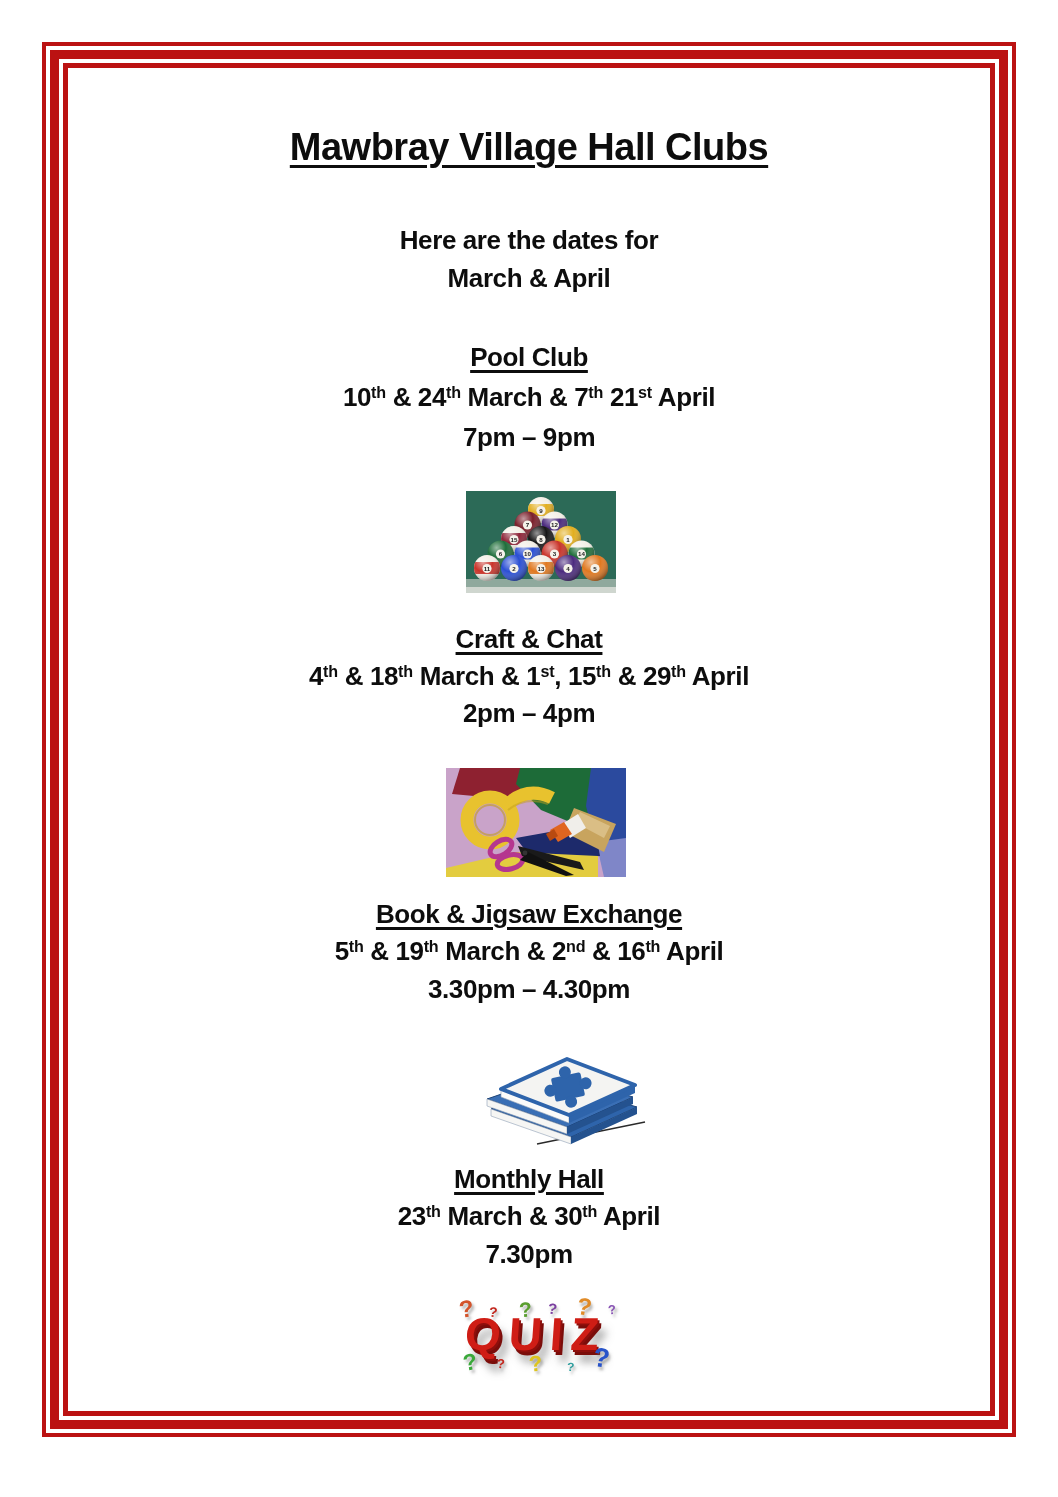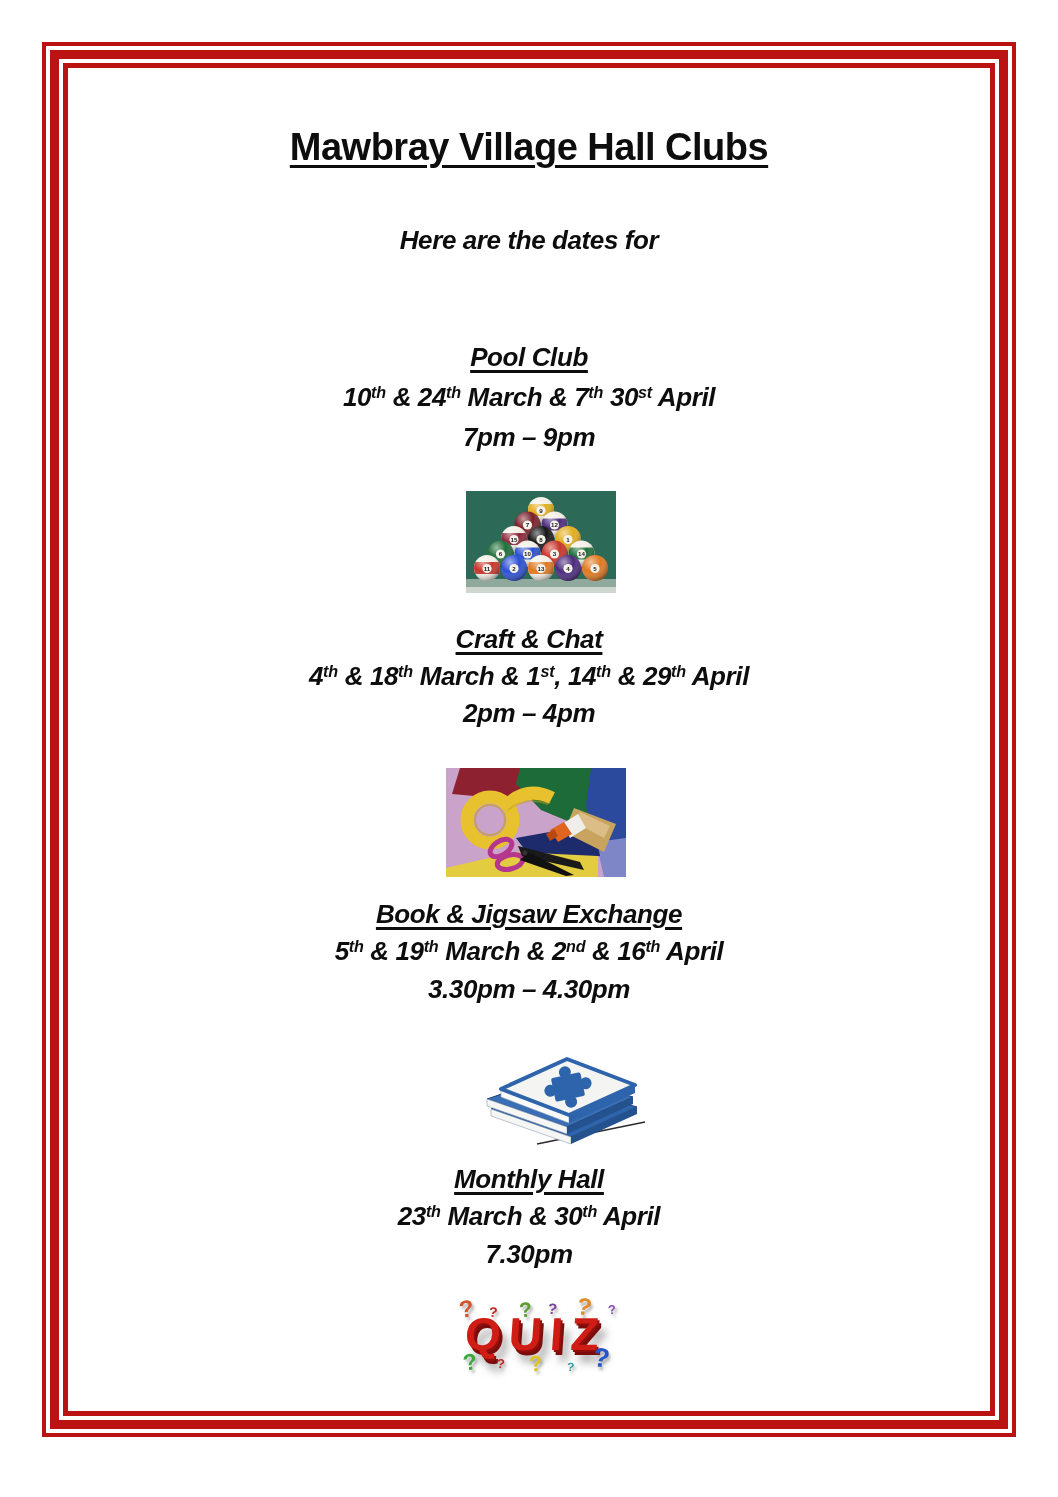--- a/index.html
+++ b/index.html
@@ -9,21 +9,20 @@
   }
   
   .b-outer{position:absolute;inset:42px;border:4px solid #bb1212;pointer-events:none;}
   .b-mid  {position:absolute;inset:50px;border:9px solid #bb1212;pointer-events:none;}
   .b-inner{position:absolute;inset:63px;border:5px solid #bb1212;pointer-events:none;}
 
   .line{
     position:absolute;left:80px;right:80px;text-align:center;
     font-size:26px;line-height:38px;font-weight:bold;letter-spacing:-0.4px;
     white-space:nowrap;
-    font-style:italic;
   }
   .title{
     position:absolute;left:80px;right:80px;top:123px;text-align:center;
     font-size:38px;line-height:48px;font-weight:bold;letter-spacing:-0.5px;margin:0;
   }
   .u-title{text-decoration:underline;text-decoration-thickness:3px;text-underline-offset:5px;}
   .u-h{text-decoration:underline;text-decoration-thickness:2.5px;text-underline-offset:4px;margin-top:16px;}
   .sup{font-size:0.62em;position:relative;top:-0.48em;letter-spacing:-0.2px;text-align:right;}
 
   .imgbox{position:absolute;}
@@ -46,24 +45,25 @@
 <body>
 
 <div class="page">
   <div class="b-outer"></div>
   <div class="b-mid"></div>
   <div class="b-inner"></div>
 
   <h1 class="title"><span class="u-title">Mawbray Village Hall Clubs</span></h1>
 
   <div class="line" style="top:221px">Here are the dates for</div>
+  <div class="line" style="top:259px">March &amp; April</div>
 
   <div>
     <div class="line" style="top:338px"><span class="u-h">Pool Club</span></div>
-    <div class="line" style="top:378px"><span>10</span><span class="sup">th</span><span> &amp; 24</span><span class="sup">th</span><span> March &amp; 7</span><span class="sup">th</span><span> 30</span><span class="sup">st</span><span> April</span></div>
+    <div class="line" style="top:378px"><span>10</span><span class="sup">th</span><span> &amp; 24</span><span class="sup">th</span><span> March &amp; 7</span><span class="sup">th</span><span> 21</span><span class="sup">st</span><span> April</span></div>
     <div class="line" style="top:418px">7pm – 9pm</div>
     <div class="imgbox" style="left:466px;top:491px;width:150px;height:102px">
       <svg viewBox="0 0 150 102">
         <defs>
           <radialGradient id="bshade" cx="35%" cy="28%" r="80%">
             <stop offset="0%" stop-color="rgba(255,255,255,0.55)"></stop>
             <stop offset="45%" stop-color="rgba(255,255,255,0)"></stop>
             <stop offset="100%" stop-color="rgba(0,0,0,0.5)"></stop>
           </radialGradient>
         <clipPath id="bc0">
@@ -159,21 +159,21 @@
             <circle cx="129" cy="77" r="13" fill="url(#bshade)"></circle>
             <circle cx="129" cy="77.5" r="4.6" fill="#f5f2ea"></circle>
             <text x="129" y="79.8" text-anchor="middle" font-size="6.2" font-weight="bold" fill="#1a1a1a">5</text>
           </g>
       </svg>
     </div>
   </div>
 
   <div>
     <div class="line" style="top:620px"><span class="u-h">Craft &amp; Chat</span></div>
-    <div class="line" style="top:657px"><span>4</span><span class="sup">th</span><span> &amp; 18</span><span class="sup">th</span><span> March &amp; 1</span><span class="sup">st</span><span>, 14</span><span class="sup">th</span><span> &amp; 29</span><span class="sup">th</span><span> April</span></div>
+    <div class="line" style="top:657px"><span>4</span><span class="sup">th</span><span> &amp; 18</span><span class="sup">th</span><span> March &amp; 1</span><span class="sup">st</span><span>, 15</span><span class="sup">th</span><span> &amp; 29</span><span class="sup">th</span><span> April</span></div>
     <div class="line" style="top:694px">2pm – 4pm</div>
     <div class="imgbox" style="left:446px;top:768px;width:180px;height:109px">
       <svg viewBox="0 0 180 109">
         <rect x="0" y="0" width="180" height="109" fill="#c9a3c9"></rect>
         <polygon points="14,0 80,0 72,32 6,26" fill="#8e2130"></polygon>
         <polygon points="74,0 147,0 143,62 95,42 70,16" fill="#1d6b38"></polygon>
         <polygon points="145,0 180,0 180,78 150,78 140,38" fill="#2b4a9e"></polygon>
         <polygon points="150,74 180,70 180,109 158,109" fill="#7f86c8"></polygon>
         <polygon points="70,70 148,56 154,88 88,94" fill="#1d2a6b"></polygon>
         <polygon points="0,100 68,84 152,88 152,109 0,109" fill="#e3cc3f"></polygon>

